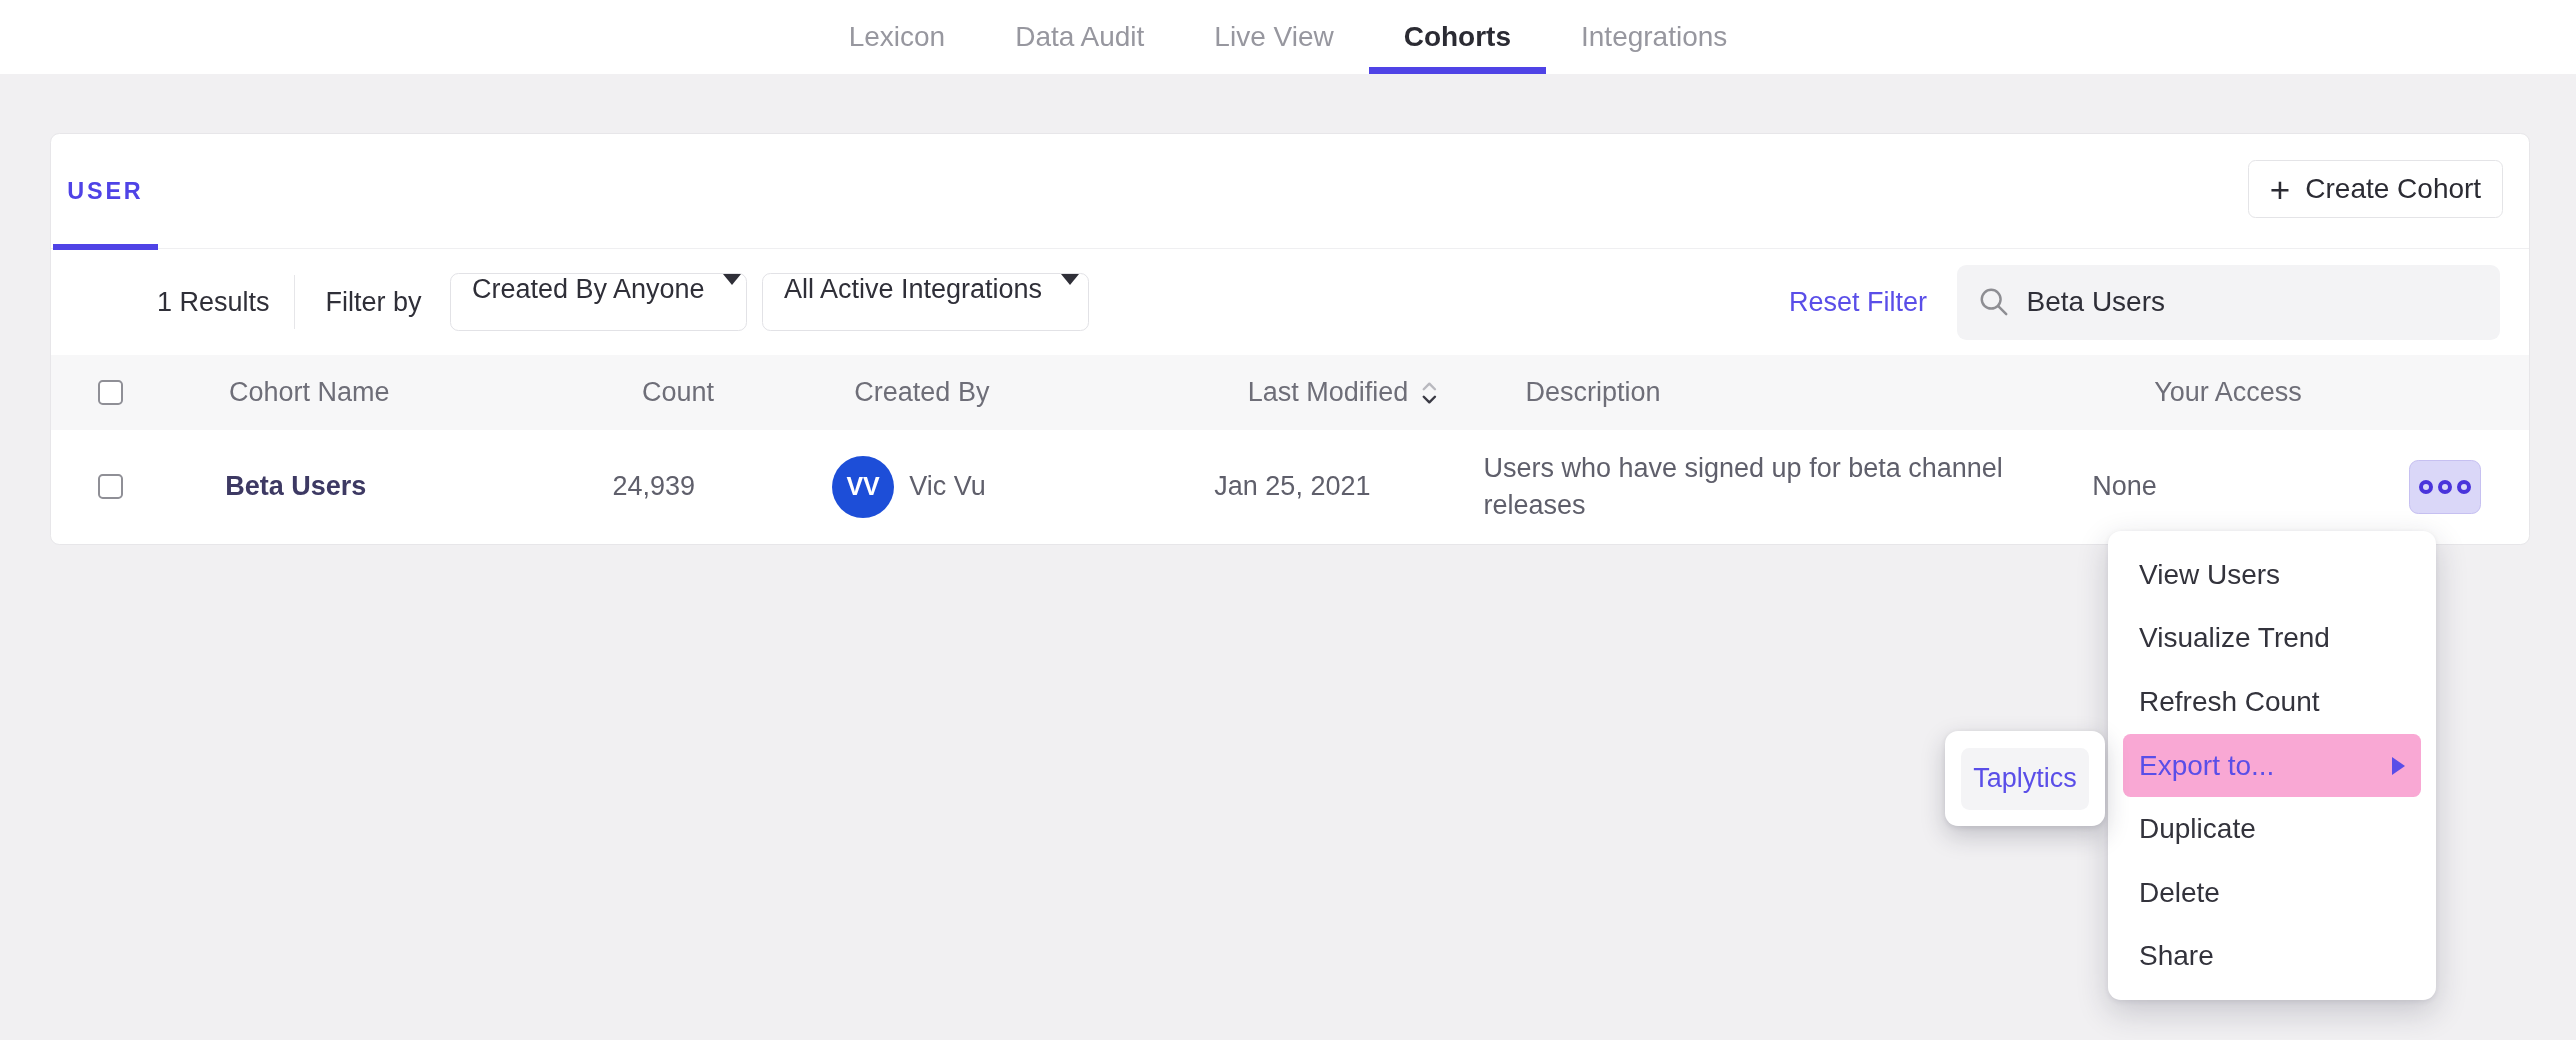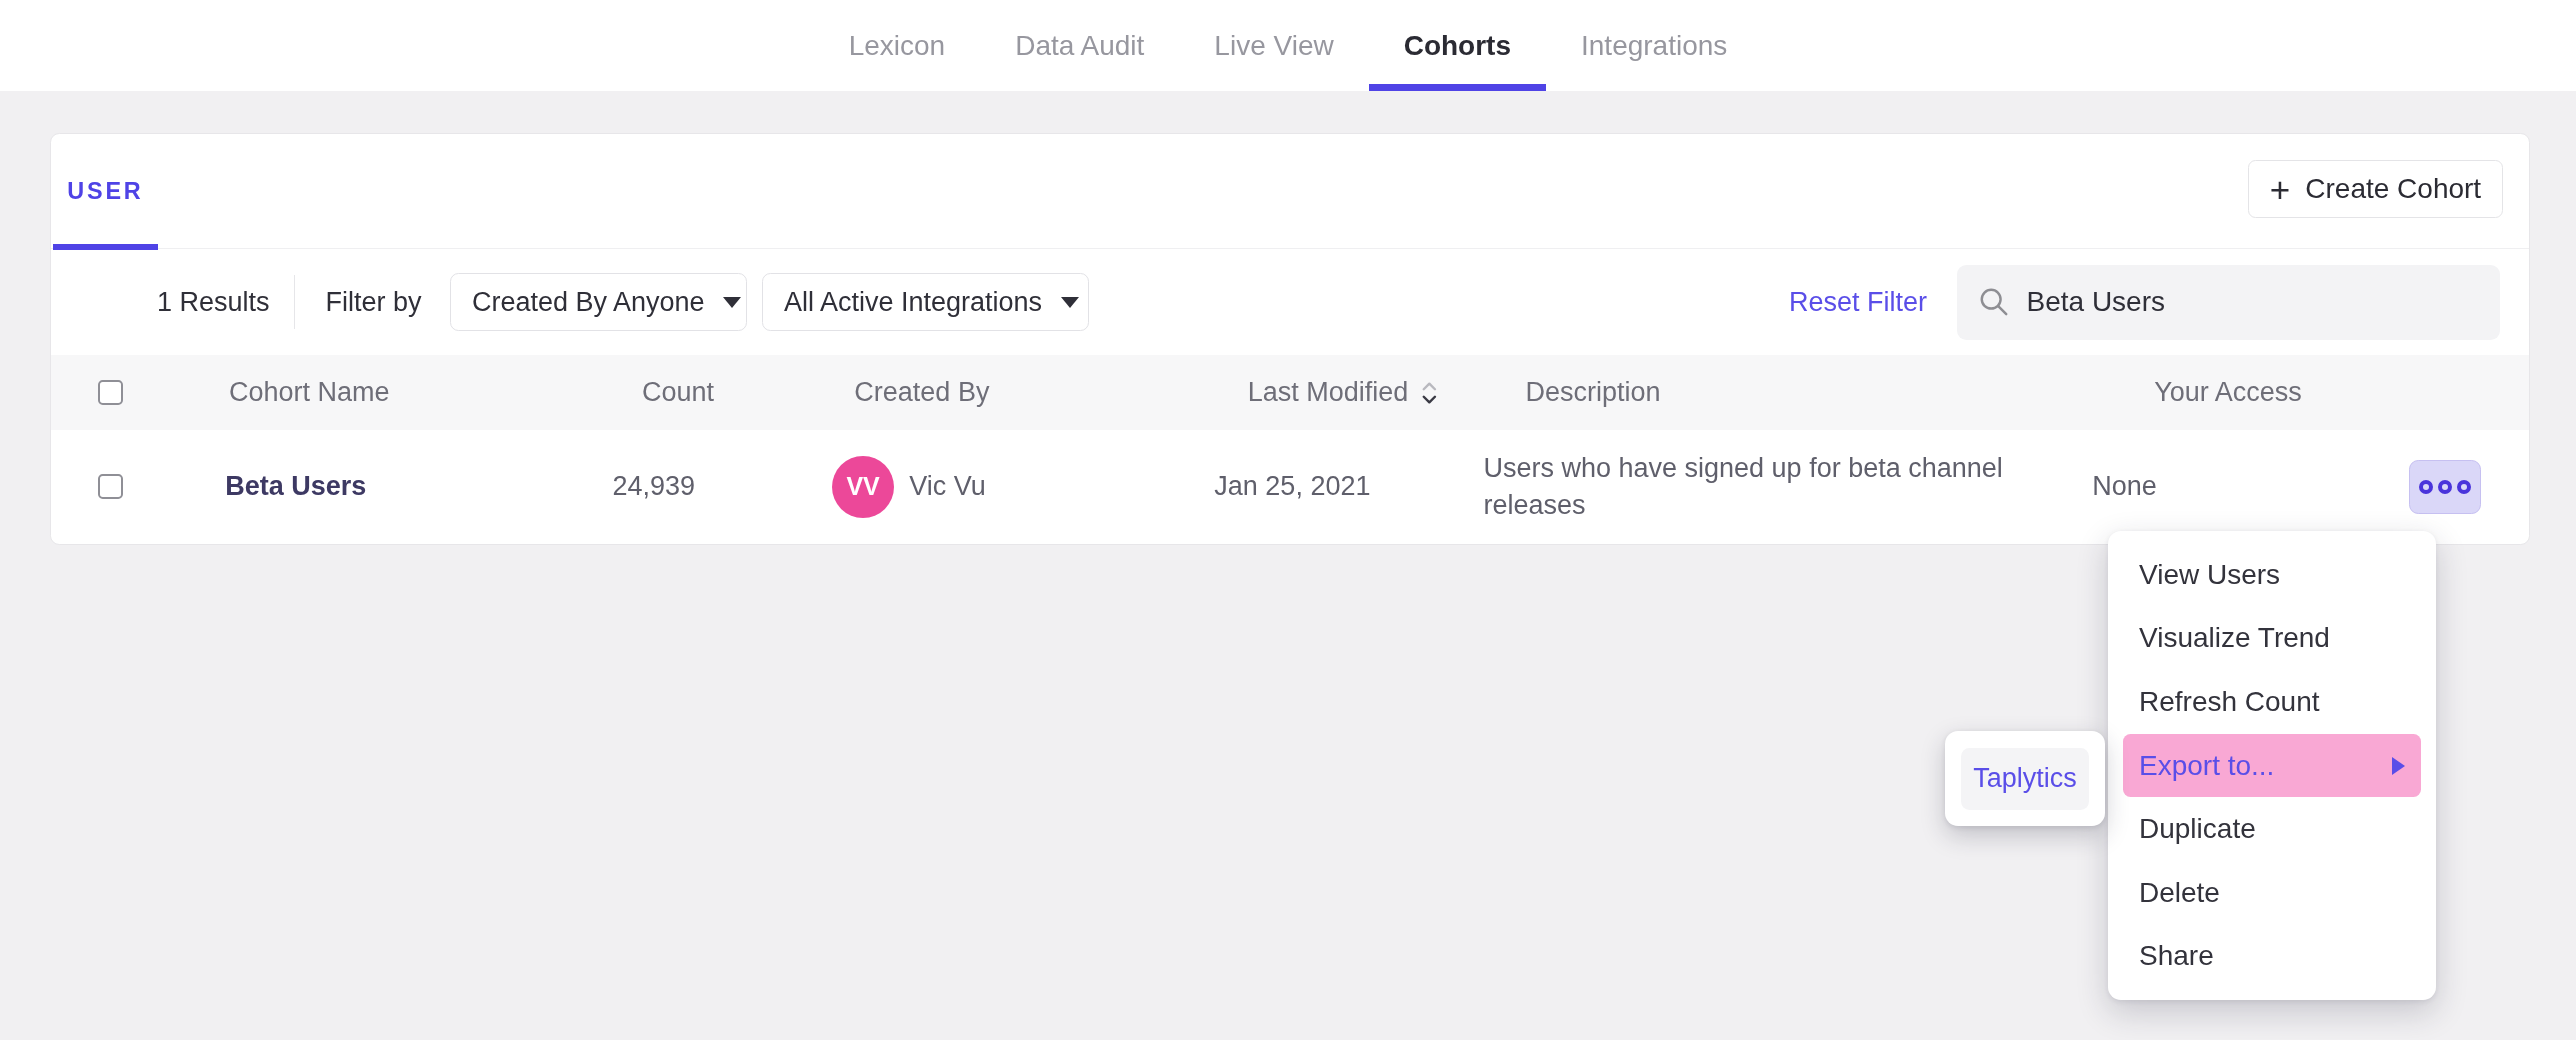--- a/index.html
+++ b/index.html
@@ -7,21 +7,21 @@
   body {
     font-family:"Liberation Sans", sans-serif;
     background:#F1F0F2;
     color:#2F2F38;
     overflow:hidden;
     position:relative;
   }
 
   
   .topbar {
-    position:absolute; left:0; top:0; width:2576px; height:91px;
+    position:absolute; left:0; top:0; width:2576px; height:74px;
     background:#FFFFFF;
     display:flex; justify-content:center;
   }
   .topnav { display:flex; height:100%; }
   .nav-item {
     position:relative; display:flex; align-items:center;
     padding:0 35px; font-size:28px; color:#97979F; cursor:pointer;
     white-space:nowrap;
   }
   .nav-item.active { color:#2B2B33; font-weight:bold; }
@@ -62,21 +62,21 @@
   
   .filterbar {
     height:106px; display:flex; align-items:center;
     padding-left:106px; padding-right:29px;
   }
   .results { font-size:27px; color:#2F2F38; white-space:nowrap; }
   .vdiv { width:1.9px; height:54px; background:#E6E6E9; margin-left:24px; margin-right:30px; }
   .filterby { font-size:27px; color:#2F2F38; margin-right:29px; white-space:nowrap; }
   .dropdown {
     height:58px; border:1.9px solid #E2E2E6; border-radius:8.4px; background:#fff;
-    display:flex; align-items:center; justify-content:space-between;
+    display:flex; align-items:flex-start; justify-content:space-between;
     padding:0 20.5px; gap:18.7px; font-size:27px; color:#2F2F38; cursor:pointer;
     white-space:nowrap;
   }
   .dd-created { width:297px; }
   .dd-integrations { width:327px; margin-left:15px; }
   .caret-down {
     width:0; height:0; border-left:9.3px solid transparent;
     border-right:9.3px solid transparent; border-top:11.2px solid #2F2F38;
     flex:0 0 auto;
   }
@@ -103,21 +103,21 @@
   .c7 { width:631px; }
   .c8 { width:318px; }
   .c9 { flex:1; justify-content:flex-end; padding-right:48px; }
   .checkbox {
     width:25px; height:25px; background:#fff; border:2.3px solid #8F8F96;
     border-radius:4.7px; cursor:pointer;
   }
   .sort-icon { margin-left:11.2px; display:inline-block; }
   .cohort-link { color:#3D3963; font-weight:bold; cursor:pointer; }
   .avatar {
-    width:62px; height:62px; border-radius:50%; background:#ec4899;
+    width:62px; height:62px; border-radius:50%; background:#1d4ed8;
     color:#fff; font-size:25px; font-weight:bold;
     display:flex; align-items:center; justify-content:center;
     margin-right:15px; flex:0 0 auto;
   }
   .desc { line-height:37px; padding-right:28px; }
   .more-btn {
     width:72px; height:54px; background:#DAD7F8; border:1.9px solid #C6C0F1;
     border-radius:9.3px; display:flex; align-items:center; justify-content:center;
     gap:4.7px; cursor:pointer;
   }

